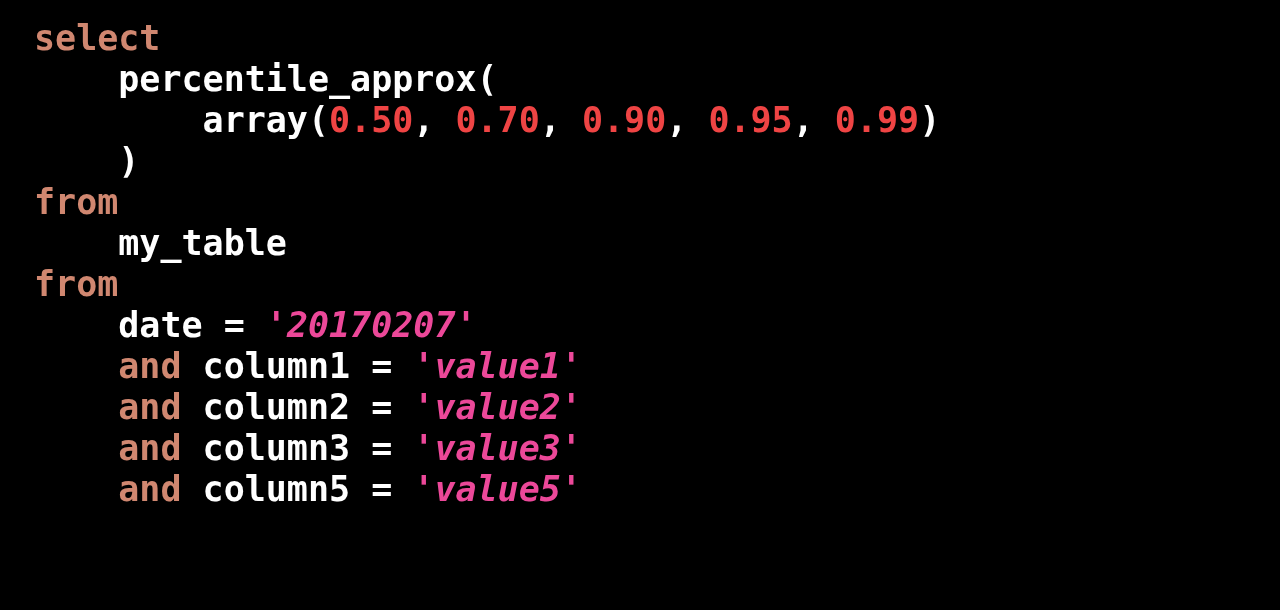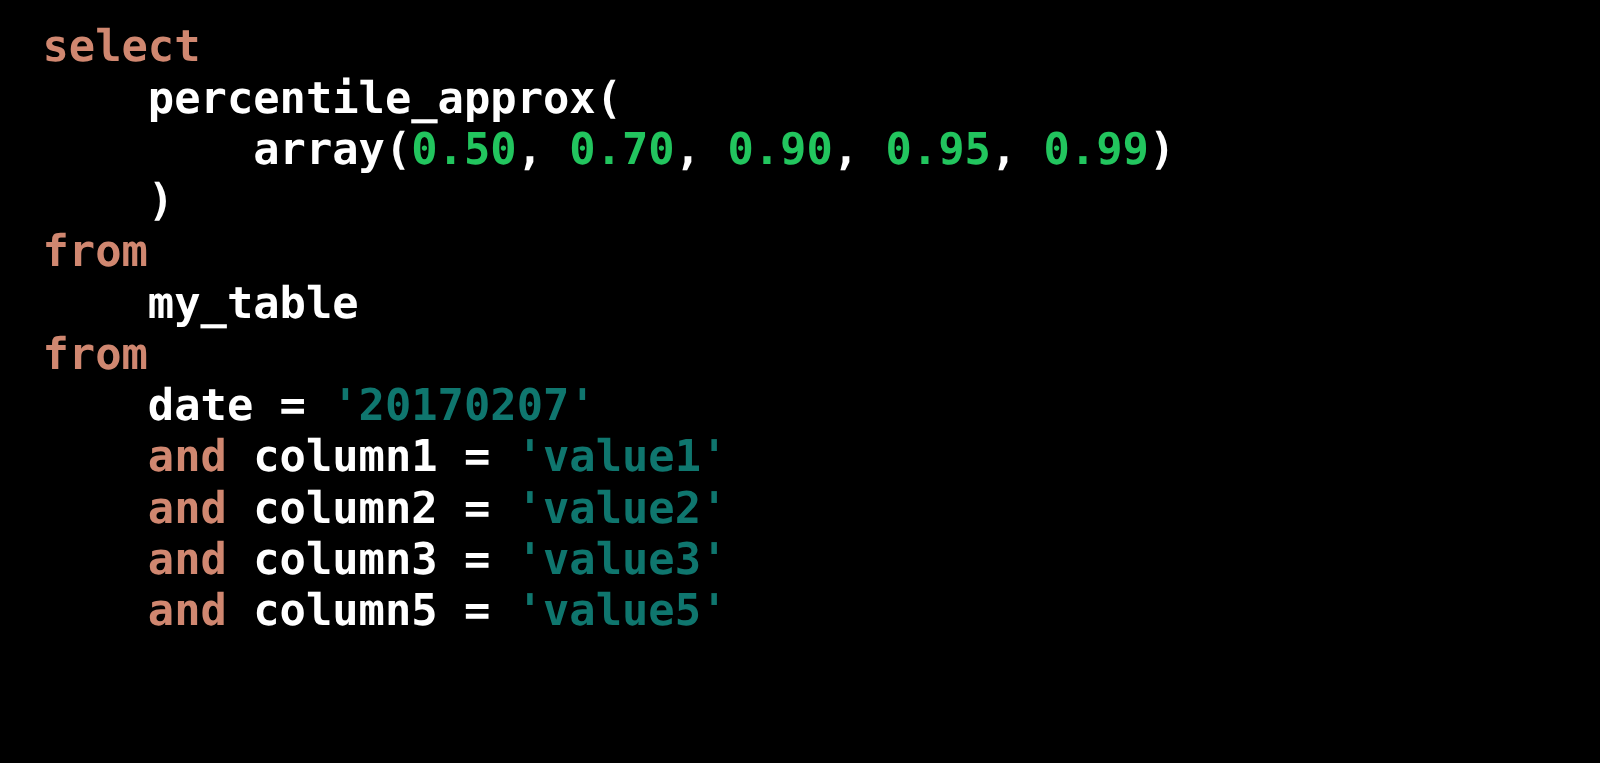--- a/index.html
+++ b/index.html
@@ -36,22 +36,22 @@
     color: #ffffff;
     padding-left: 18px;
     box-sizing: border-box;
   }
   .code-line:first-child {
     margin-top: 18px;
   }
   .tok { white-space: pre; }
   .tok-kw    { color: #d08770; }
   .tok-plain { color: #ffffff; }
-  .tok-num   { color: #22c55e; }
-  .tok-str   { color: #0f766e; }
+  .tok-num   { color: #ef4444; }
+  .tok-str   { color: #ec4899; font-style: italic; }
   .tok-punct { color: #ffffff; }
   .tok-ident { color: #ffffff; text-align: right; }
 </style>
 </head>
 <body>
 
 <div id="code-block">
     <div class="code-line"><span class="tok tok-kw">select</span></div>
     <div class="code-line"><span class="tok tok-plain">    </span><span class="tok tok-ident">percentile_approx(</span></div>
     <div class="code-line"><span class="tok tok-plain">        </span><span class="tok tok-ident">array(</span><span class="tok tok-num">0.50</span><span class="tok tok-punct">, </span><span class="tok tok-num">0.70</span><span class="tok tok-punct">, </span><span class="tok tok-num">0.90</span><span class="tok tok-punct">, </span><span class="tok tok-num">0.95</span><span class="tok tok-punct">, </span><span class="tok tok-num">0.99</span><span class="tok tok-punct">)</span></div>

